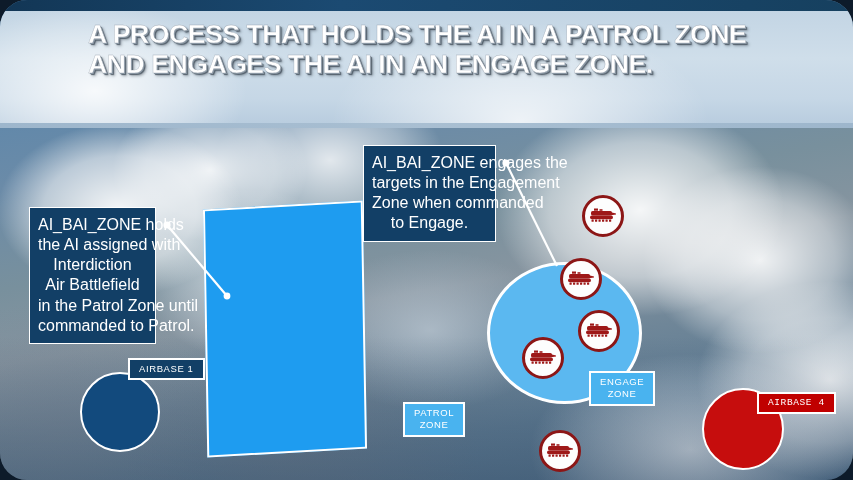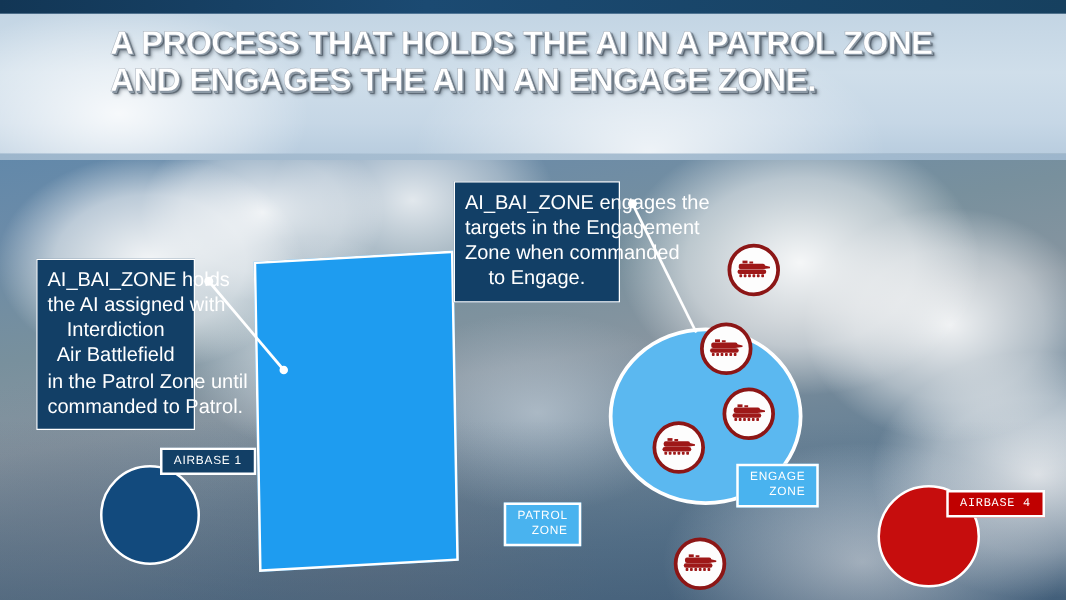--- a/index.html
+++ b/index.html
@@ -8,20 +8,21 @@
     overflow: hidden;
     background: #0d1b2a;
     font-family: "Liberation Sans", sans-serif;
   }
 
   #slide {
     position: relative;
     width: 853px;
     height: 480px;
     overflow: hidden;
+    border-radius: 27px;
   }
 
   
   .sky {
     position: absolute; inset: 0;
     background:
       radial-gradient(ellipse 170px 120px at 120px 210px, rgba(255,255,255,.92) 0%, rgba(255,255,255,.55) 45%, rgba(255,255,255,0) 72%),
       radial-gradient(ellipse 130px 95px at 210px 170px, rgba(255,255,255,.88) 0%, rgba(255,255,255,.40) 50%, rgba(255,255,255,0) 75%),
       radial-gradient(ellipse 150px 105px at 330px 160px, rgba(255,255,255,.80) 0%, rgba(255,255,255,.34) 50%, rgba(255,255,255,0) 76%),
       radial-gradient(ellipse 140px 110px at 250px 275px, rgba(246,250,253,.70) 0%, rgba(236,243,249,.28) 52%, rgba(255,255,255,0) 78%),
@@ -139,21 +140,21 @@
     font-size: 16px;
     padding: 7px 8px;
   }
   .callout.left  { left: 29px;  top: 207px; width: 127px; }
   .callout.top   { left: 363px; top: 145px; width: 133px; }
   .callout p { margin: 0; white-space: nowrap; }
 
   
   .tag {
     position: absolute;
-    text-align: right;
+    text-align: center;
     color: #ffffff;
     border: 2px solid #ffffff;
     font-size: 9.5px;
     letter-spacing: .6px;
     line-height: 1.3;
     padding: 3px 9px;
     font-weight: normal;
   }
   .tag.navy  { background: #123f66; }
   .tag.cyan  { background: #49b3ef; }

